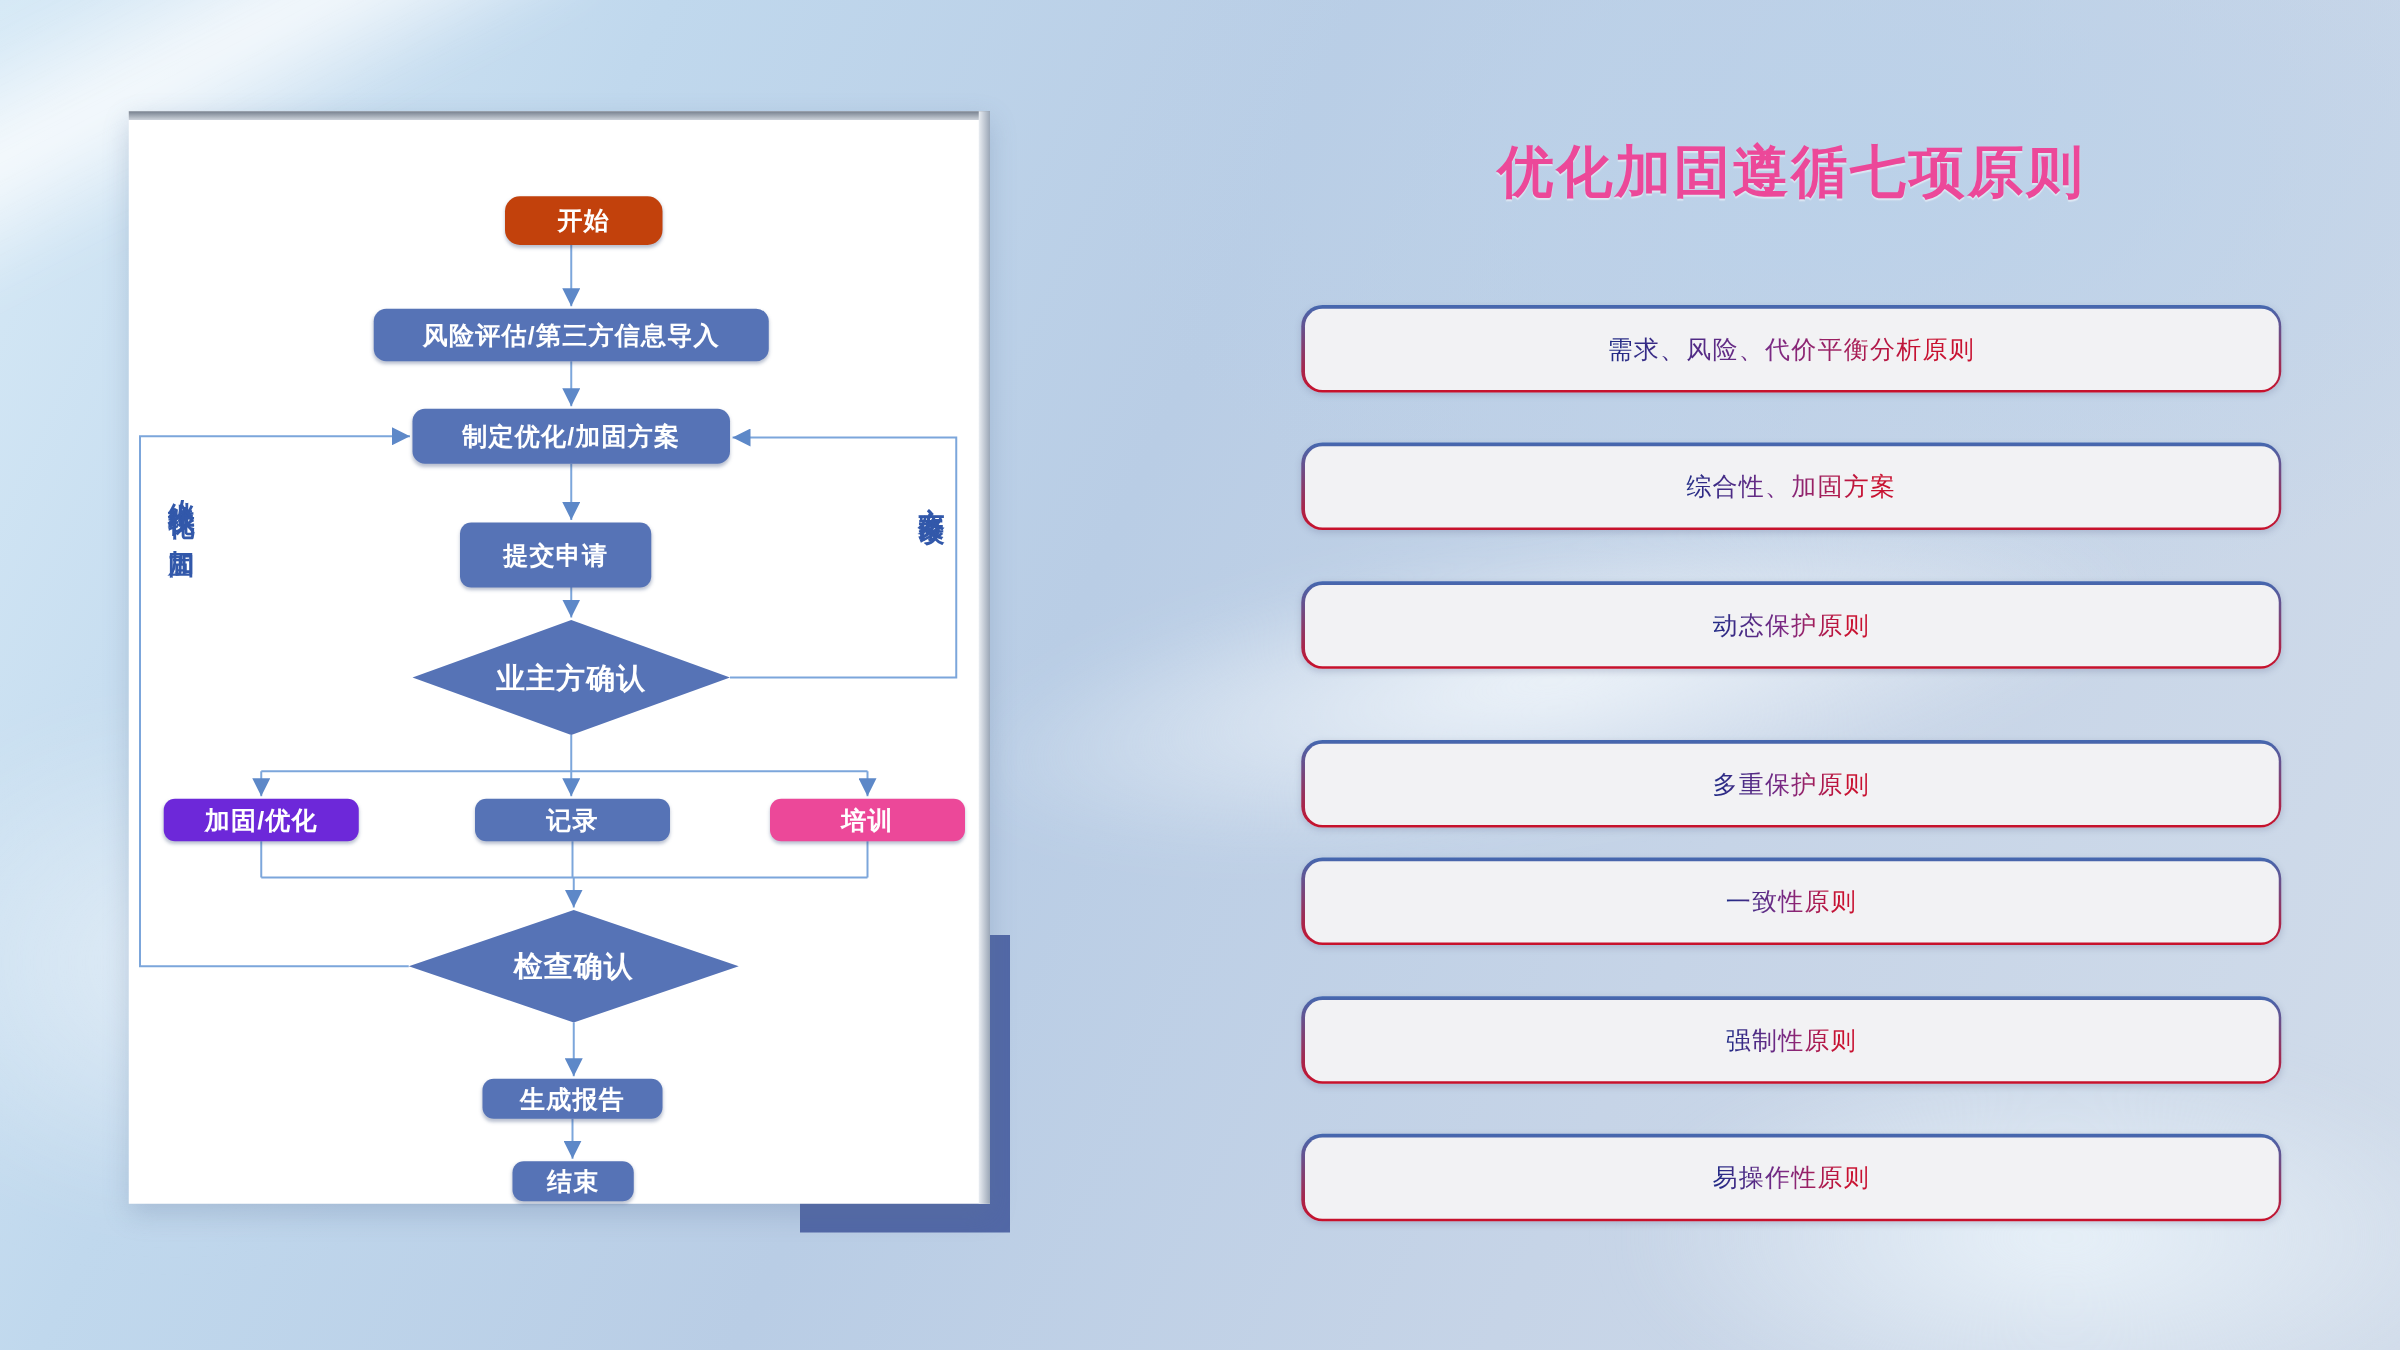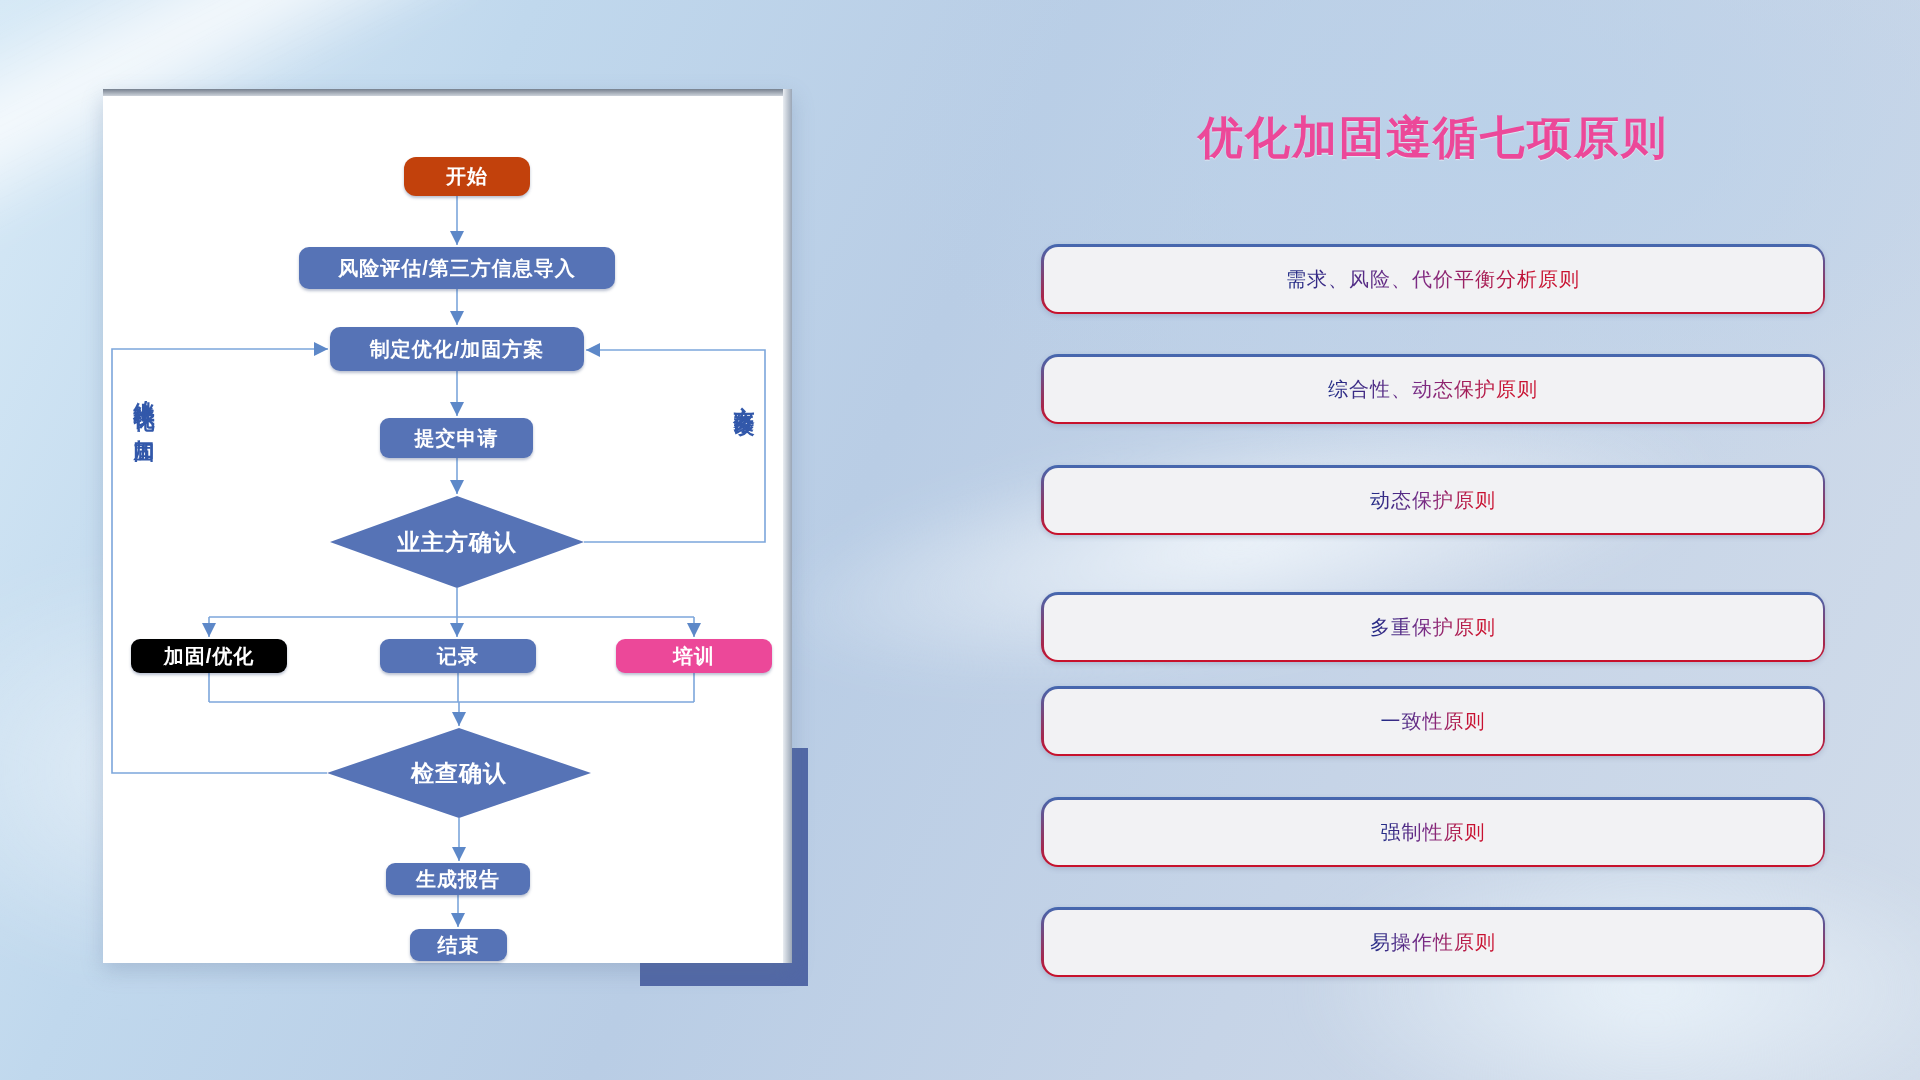--- a/index.html
+++ b/index.html
@@ -106,43 +106,43 @@
       <path d="M224 684 H9 V260 H225" marker-end="url(#arr)"></path>
       <path d="M481 453 H662 V261 H483" marker-end="url(#arr)"></path>
     </g>
     <polygon points="227,453 354,407 481,453 354,499" fill="#5673b6"></polygon>
     <polygon points="224,684 356,639 488,684 356,729" fill="#5673b6"></polygon>
   </svg>
 
   <div class="node" style="left:301px; top:68px; width:126px; height:39px; background:#c2410c; border-radius:12px;">开始</div>
   <div class="node" style="left:196px; top:158px; width:316px; height:42px; background:#5673b6;">风险评估/第三方信息导入</div>
   <div class="node" style="left:227px; top:238px; width:254px; height:44px; background:#5673b6;">制定优化/加固方案</div>
-  <div class="node" style="left:277px; top:329px; width:153px; height:40px; background:#5673b6; border-radius:9px;">提交申请</div>
+  <div class="node" style="left:265px; top:329px; width:153px; height:52px; background:#5673b6; border-radius:9px;">提交申请</div>
   <div class="diamond-label" style="left:254px; top:440px; width:200px; height:26px;">业主方确认</div>
-  <div class="node" style="left:28px; top:550px; width:156px; height:34px; background:#000000; border-radius:9px;">加固/优化</div>
+  <div class="node" style="left:28px; top:550px; width:156px; height:34px; background:#6d28d9; border-radius:9px;">加固/优化</div>
   <div class="node" style="left:277px; top:550px; width:156px; height:34px; background:#5673b6; border-radius:9px;">记录</div>
   <div class="node" style="left:513px; top:550px; width:156px; height:34px; background:#ec4899; border-radius:9px;">培训</div>
   <div class="diamond-label" style="left:256px; top:671px; width:200px; height:26px;">检查确认</div>
   <div class="node" style="left:283px; top:774px; width:144px; height:32px; background:#5673b6; border-radius:9px;">生成报告</div>
   <div class="node" style="left:307px; top:840px; width:97px; height:32px; background:#5673b6; border-radius:9px;">结束</div>
 
   <div class="vlabel" style="left:31px; top:296px; height:170px; color:#3258aa;">继续优化/加固</div>
   <div class="vlabel" style="left:631px; top:300px; height:110px; color:#3258aa;">方案修改</div>
 </div>
 
 <div class="slide-title" style="color:#ec4899;">优化加固遵循七项原则</div>
 
 <div class="principle" style="top:244px; background:linear-gradient(180deg,#4468b0,#c9102a);">
   <div class="principle-inner">
     <span class="principle-label" style="background-image:linear-gradient(90deg,#1f2b86 0%,#7c2a84 45%,#c81130 85%);">需求、风险、代价平衡分析原则</span>
   </div>
 </div>
 <div class="principle" style="top:354px; background:linear-gradient(180deg,#4468b0,#c9102a);">
   <div class="principle-inner">
-    <span class="principle-label" style="background-image:linear-gradient(90deg,#1f2b86 0%,#7c2a84 45%,#c81130 85%);">综合性、动态保护原则</span>
+    <span class="principle-label" style="background-image:linear-gradient(90deg,#1f2b86 0%,#7c2a84 45%,#c81130 85%);">综合性、加固方案</span>
   </div>
 </div>
 <div class="principle" style="top:465px; background:linear-gradient(180deg,#4468b0,#c9102a);">
   <div class="principle-inner">
     <span class="principle-label" style="background-image:linear-gradient(90deg,#1f2b86 0%,#7c2a84 45%,#c81130 85%);">动态保护原则</span>
   </div>
 </div>
 <div class="principle" style="top:592px; background:linear-gradient(180deg,#4468b0,#c9102a);">
   <div class="principle-inner">
     <span class="principle-label" style="background-image:linear-gradient(90deg,#1f2b86 0%,#7c2a84 45%,#c81130 85%);">多重保护原则</span>

